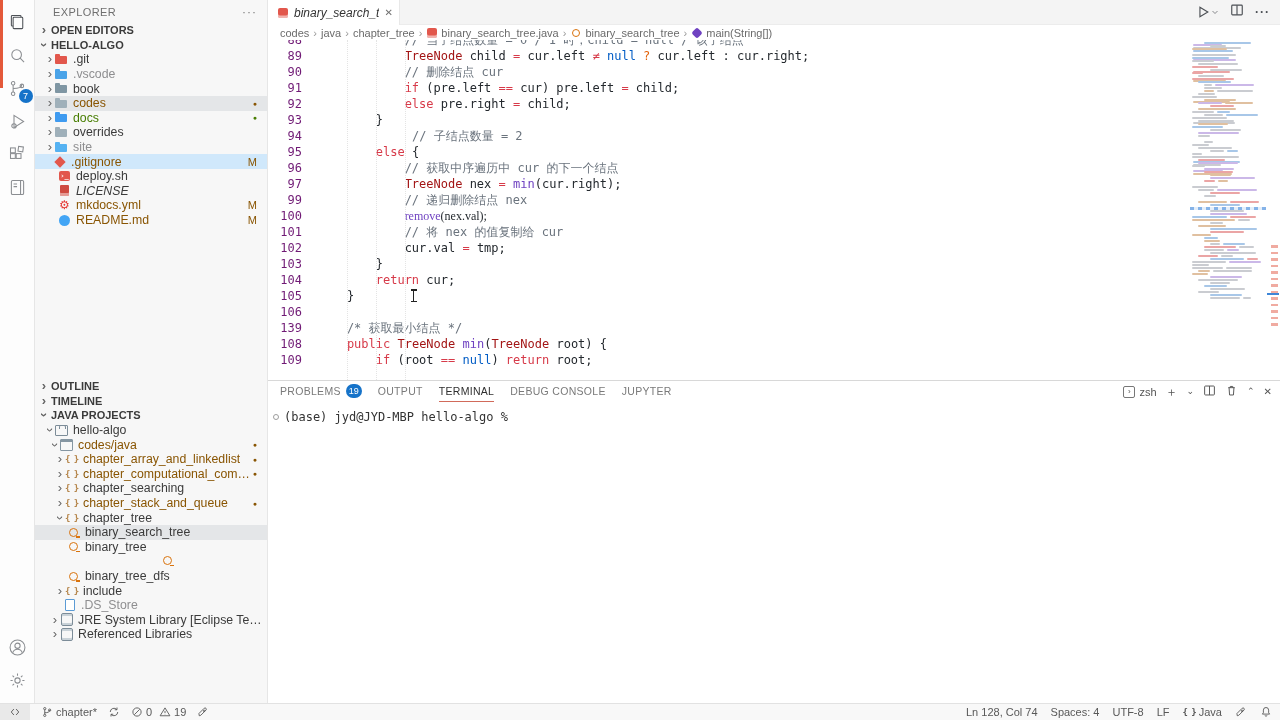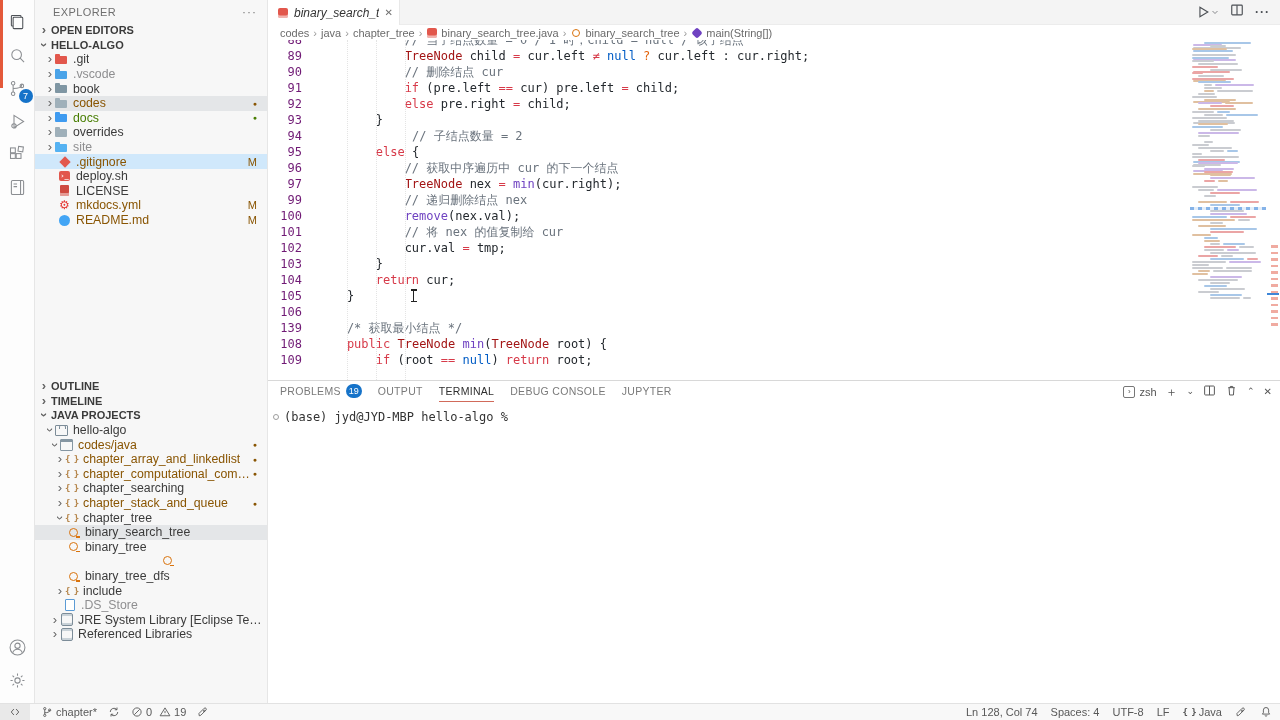--- a/index.html
+++ b/index.html
@@ -231,30 +231,30 @@
           <div class="trow" style="padding-left: 10px;">
             <span class="chev">›</span>
             <span class="tic ic-folder" style="--c: #9fb0ba;"></span>
             <span class="tname">overrides</span>
           </div>
           <div class="trow" style="padding-left: 10px;">
             <span class="chev">›</span>
             <span class="tic ic-folder" style="--c: #55b2f2;"></span>
             <span class="tname ignored">site</span>
           </div>
-          <div class="trow selected" style="padding-left: 23px;">
+          <div class="trow selected" style="padding-left: 18px;">
             <span class="tic ic-diamond" style="--c: #e2574c;"></span>
             <span class="tname modified">.gitignore</span>
             <span class="tbadge b-mod">M</span>
           </div>
           <div class="trow" style="padding-left: 23px;">
             <span class="tic ic-term" style="--c: #e2574c;"></span>
             <span class="tname">deploy.sh</span>
           </div>
-          <div class="trow" style="padding-left: 23px;">
+          <div class="trow" style="padding-left: 23px; font-style: italic;">
             <span class="tic ic-cert" style="--c: #cf4b41;"></span>
             <span class="tname">LICENSE</span>
           </div>
           <div class="trow" style="padding-left: 23px;">
             <span class="tic ic-gear" style="--c: #e53935;"></span>
             <span class="tname modified">mkdocs.yml</span>
             <span class="tbadge b-mod">M</span>
           </div>
           <div class="trow" style="padding-left: 23px;">
             <span class="tic ic-circle" style="--c: #42a5f5;"></span>
@@ -420,21 +420,21 @@
               <div class="cl"><span class="ln">89</span><span class="ct" style="padding-left: 102.64px;"><span class="tk-t">TreeNode</span><span class="tk-p"> child </span><span class="tk-o">=</span><span class="tk-p"> cur.left </span><span class="tk-o">≠</span><span class="tk-p"> </span><span class="tk-n">null</span><span class="tk-p"> </span><span class="tk-q">?</span><span class="tk-p"> cur.left : cur.right;</span></span></div>
               <div class="cl"><span class="ln">90</span><span class="ct" style="padding-left: 102.64px;"><span class="tk-c">// 删除结点 cur</span></span></div>
               <div class="cl"><span class="ln">91</span><span class="ct" style="padding-left: 102.64px;"><span class="tk-k">if</span><span class="tk-p"> (pre.left </span><span class="tk-o">==</span><span class="tk-p"> cur) pre.left </span><span class="tk-o">=</span><span class="tk-p"> child;</span></span></div>
               <div class="cl"><span class="ln">92</span><span class="ct" style="padding-left: 102.64px;"><span class="tk-k">else</span><span class="tk-p"> pre.right </span><span class="tk-o">=</span><span class="tk-p"> child;</span></span></div>
               <div class="cl"><span class="ln">93</span><span class="ct" style="padding-left: 73.76px;"><span class="tk-p">}</span></span></div>
               <div class="cl"><span class="ln">94</span><span class="ct" style="padding-left: 110px;"><span class="tk-c">// 子结点数量 = 2</span></span></div>
               <div class="cl"><span class="ln">95</span><span class="ct" style="padding-left: 73.76px;"><span class="tk-k">else</span><span class="tk-p"> {</span></span></div>
               <div class="cl"><span class="ln">96</span><span class="ct" style="padding-left: 102.64px;"><span class="tk-c">// 获取中序遍历中 cur 的下一个结点</span></span></div>
               <div class="cl"><span class="ln">97</span><span class="ct" style="padding-left: 102.64px;"><span class="tk-t">TreeNode</span><span class="tk-p"> nex </span><span class="tk-o">=</span><span class="tk-p"> </span><span class="tk-f">min</span><span class="tk-p">(cur.right);</span></span></div>
               <div class="cl"><span class="ln">99</span><span class="ct" style="padding-left: 102.64px;"><span class="tk-c">// 递归删除结点 nex</span></span></div>
-              <div class="cl"><span class="ln">100</span><span class="ct" style="padding-left: 102.64px;"><span class="tk-f">remove</span><span class="tk-p">(nex.val);</span></span></div>
+              <div class="cl"><span class="ln">100</span><span class="ct" style="padding-left: 102.64px; font-family: Liberation Serif, serif;"><span class="tk-f">remove</span><span class="tk-p">(nex.val);</span></span></div>
               <div class="cl"><span class="ln">101</span><span class="ct" style="padding-left: 102.64px;"><span class="tk-c">// 将 nex 的值复制给 cur</span></span></div>
               <div class="cl"><span class="ln">102</span><span class="ct" style="padding-left: 102.64px;"><span class="tk-p">cur.val </span><span class="tk-o">=</span><span class="tk-p"> tmp;</span></span></div>
               <div class="cl"><span class="ln">103</span><span class="ct" style="padding-left: 73.76px;"><span class="tk-p">}</span></span></div>
               <div class="cl"><span class="ln">104</span><span class="ct" style="padding-left: 73.76px;"><span class="tk-k">return</span><span class="tk-p"> cur;</span></span></div>
               <div class="cl"><span class="ln">105</span><span class="ct" style="padding-left: 44.88px;"><span class="tk-p">}</span></span></div>
               <div class="cl"><span class="ln">106</span><span class="ct" style="padding-left: 16px;"></span></div>
               <div class="cl"><span class="ln">139</span><span class="ct" style="padding-left: 44.88px;"><span class="tk-c">/* 获取最小结点 */</span></span></div>
               <div class="cl"><span class="ln">108</span><span class="ct" style="padding-left: 44.88px;"><span class="tk-k">public</span><span class="tk-p"> </span><span class="tk-t">TreeNode</span><span class="tk-p"> </span><span class="tk-f">min</span><span class="tk-p">(</span><span class="tk-t">TreeNode</span><span class="tk-p"> root) {</span></span></div>
               <div class="cl"><span class="ln">109</span><span class="ct" style="padding-left: 73.76px;"><span class="tk-k">if</span><span class="tk-p"> (root </span><span class="tk-o">==</span><span class="tk-p"> </span><span class="tk-n">null</span><span class="tk-p">) </span><span class="tk-k">return</span><span class="tk-p"> root;</span></span></div>
             </div>

